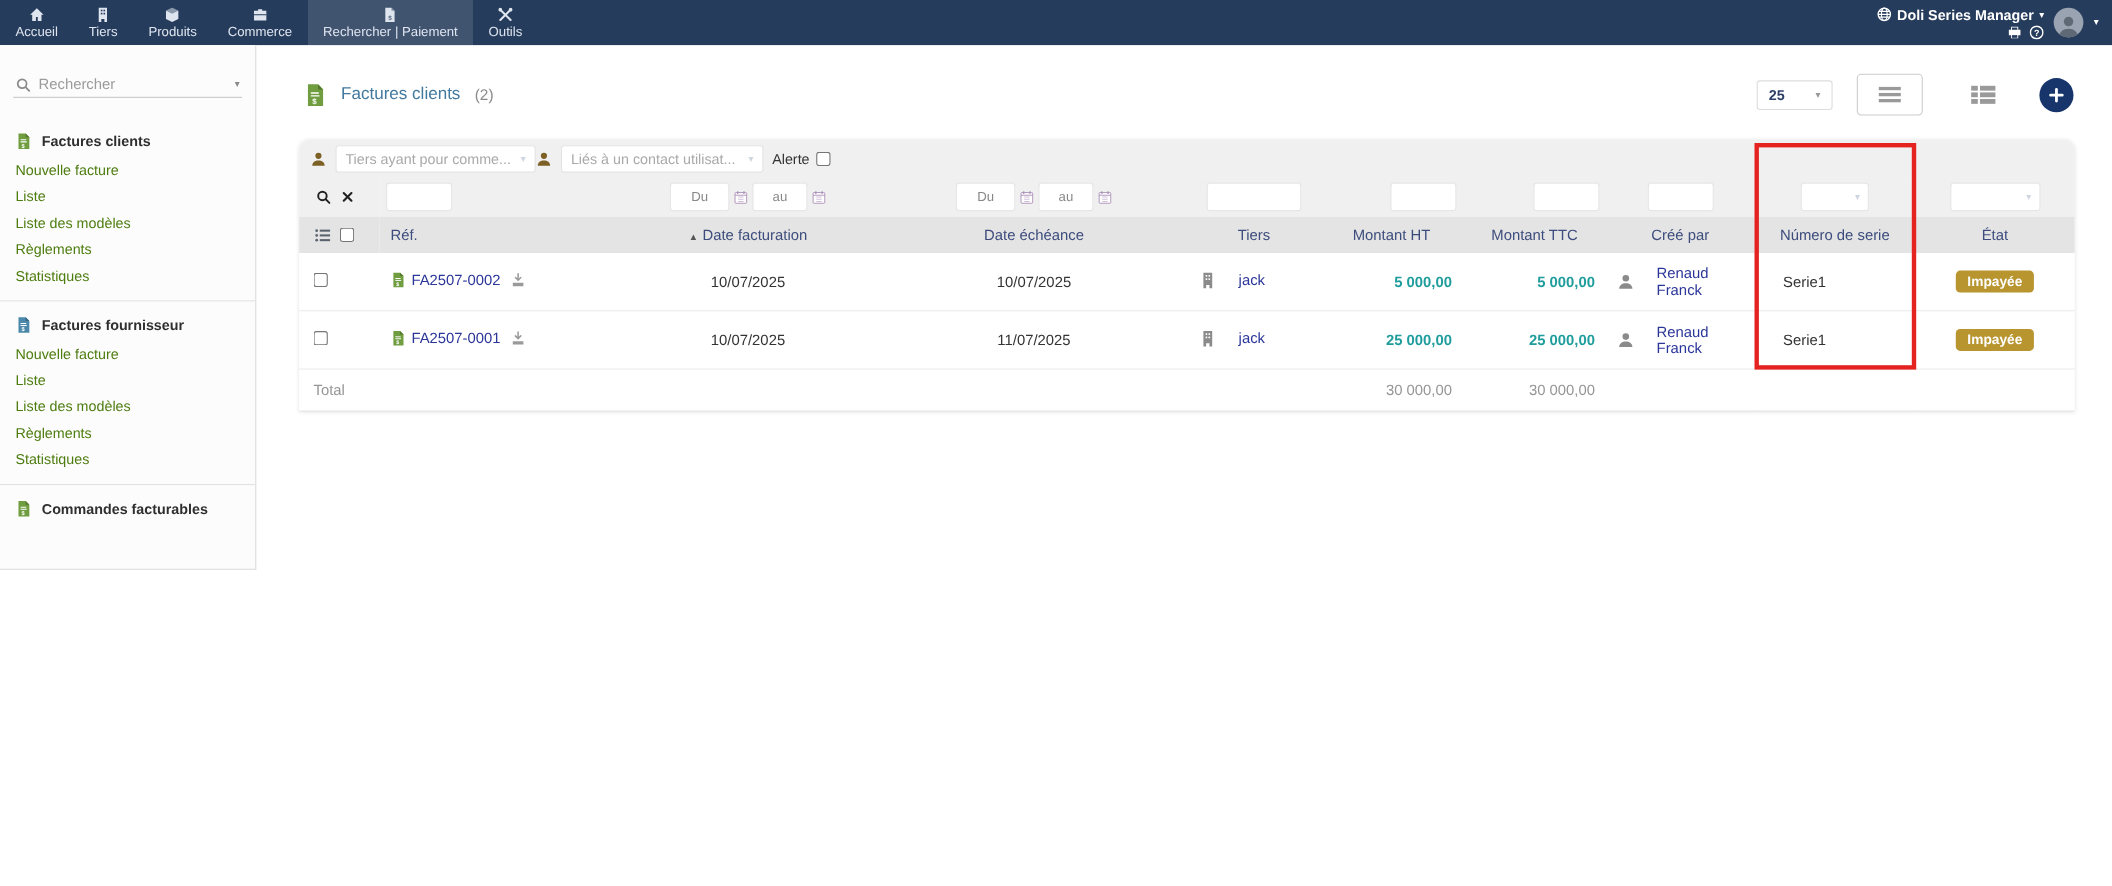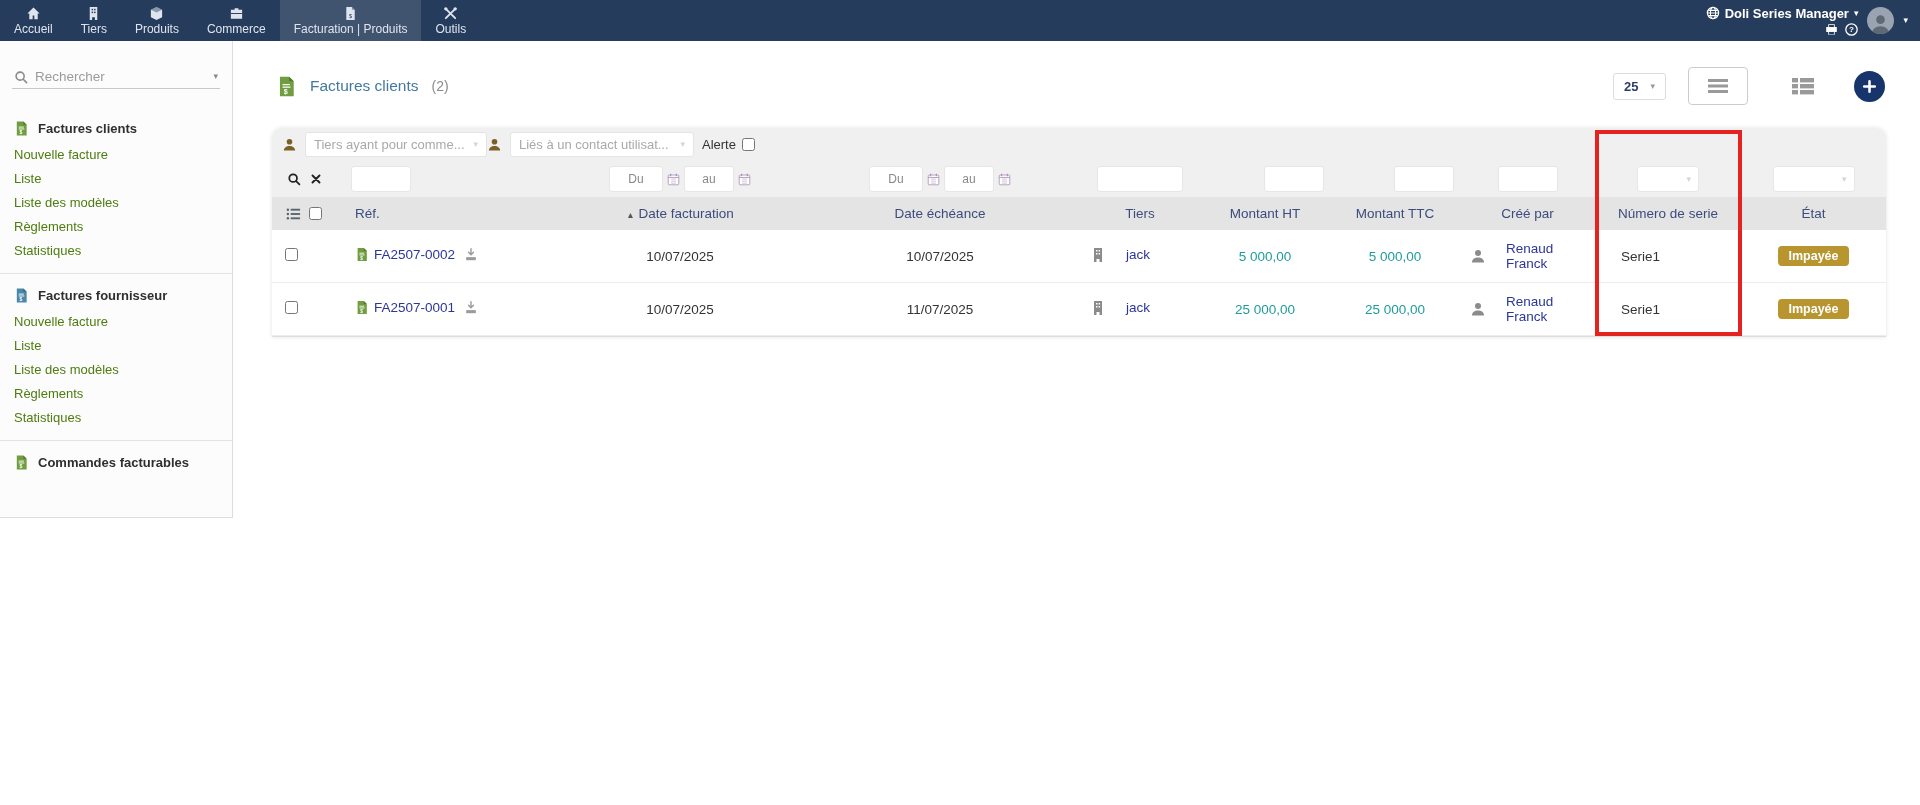--- a/index.html
+++ b/index.html
@@ -36,21 +36,21 @@
   .side-item{display:block;padding:5px 12px 5px 14px;color:#4d7c0f;cursor:pointer;line-height:14px}
 
   
   .content{flex:1;padding:20px 34px 0 39px}
   .content-header{display:flex;justify-content:space-between;align-items:center;height:50px;margin-bottom:17px;padding:0 1px 0 4px}
   .page-title{display:flex;align-items:center;gap:13px}
   .page-title svg{width:21px;height:21px}
   .page-title .t{font-size:15.5px;color:var(--title-blue,#43799f);}
   .page-title .c{font-size:14px;color:#8b8b8b}
   .controls{display:flex;align-items:center;gap:22px}
-  .pagesize{display:flex;align-items:center;gap:12px;border:1px solid #ddd;border-radius:3px;background:#fff;
+  .pagesize{display:flex;align-items:center;gap:28px;border:1px solid #ddd;border-radius:3px;background:#fff;
     padding:5px 10px;color:#2c3e66;font-weight:bold;cursor:pointer}
   .viewbtns{display:flex;align-items:center;gap:26px}
   .viewbtn{padding:9px 17px;border-radius:4px;cursor:pointer;display:flex;align-items:center}
   .viewbtn.sel{border:1px solid #ccc;background:#fff}
   .viewbtn svg{width:24px;height:18px;color:#9a9a9a}
   .plusbtn{width:31px;height:31px;border-radius:50%;background:#17356b;color:#fff;display:flex;align-items:center;justify-content:center;cursor:pointer}
   .plusbtn svg{width:17px;height:17px}
 
   
   .table-card{width:1614px;border-radius:10px 10px 0 0;box-shadow:0 0 4px rgba(0,0,0,.12);background:#fff;border-bottom:1px solid #ddd}
@@ -76,21 +76,21 @@
   tr.head-tr td{background:#e4e4e4;color:var(--header-text,#3c4c7c);padding:9px 10px;font-size:13.5px;vertical-align:middle;cursor:pointer}
   .sortmark{font-size:8.5px;color:#555;margin-right:4px}
   .selcol{display:flex;align-items:center;gap:8px;padding-left:4px}
   .selcol svg{width:15px;height:14px;color:#5a646f;cursor:pointer}
   tr.data-tr td{background:#fff;border-bottom:1px solid #ececec;padding:11px 10px;vertical-align:middle;font-size:13.5px}
   tr.data-tr td:first-child{padding-left:13px}
   .reflink{display:inline-flex;align-items:center;gap:5px}
   .reflink svg{width:14px;height:15px;flex:none}
   a.lnk{color:var(--link,#2b3699);text-decoration:none;cursor:pointer}
   .dl{width:14px;height:13px;color:#9a9a9a;margin-left:4px;cursor:pointer;vertical-align:-2px}
-  .amount{color:var(--amount,#1f9c9c);text-align:center;font-weight:normal}
+  .amount{color:var(--amount,#1f9c9c);text-align:right;font-weight:bold}
   .t-center{text-align:center}
   .t-right{text-align:right}
   .who{display:inline-flex;align-items:center;gap:20px}
   .who svg{width:16px;height:16px;color:#8b8b8b;flex:none}
   .bld{width:13px;height:14px;color:#7176c8;flex:none}
   .badge{display:inline-block;background:var(--badge-unpaid,#b8952f);color:#fff;font-weight:bold;font-size:12.5px;
     padding:4px 10px;border-radius:4px;line-height:1}
   tr.total-tr td{background:#fff;color:#969696;padding:11px 10px;border-top:1px solid #e0e0e0;font-size:13.5px}
 
   
@@ -134,21 +134,21 @@
           <path d="M2 7.5h12v1H2z" fill="#263c5c"></path>
         </svg>
       <span>Commerce</span>
     </div>
     <div class="menu-item active">
       <svg viewBox="0 0 16 16">
           <path d="M3.5 1h6l3 3v11h-9z" fill="currentColor"></path>
           <path d="M9.5 1l3 3h-3z" fill="rgba(38,60,92,.5)"></path>
           <text x="8" y="13" font-size="6" fill="#263c5c" text-anchor="middle">$</text>
         </svg>
-      <span>Facturation | Produits</span>
+      <span>Rechercher | Paiement</span>
     </div>
     <div class="menu-item">
       <svg viewBox="0 0 16 16">
           <path d="M3 13L13 3M3 3l10 10" stroke="currentColor" stroke-width="2" stroke-linecap="round"></path>
           <circle cx="3" cy="3" r="1.8" fill="currentColor"></circle>
           <circle cx="13" cy="3" r="1.8" fill="currentColor"></circle>
         </svg>
       <span>Outils</span>
     </div>
   </nav>
@@ -514,19 +514,30 @@
                     <circle cx="8" cy="5" r="3" fill="currentColor"></circle>
                     <path d="M2 14.5c0-3.2 2.7-5 6-5s6 1.8 6 5z" fill="currentColor"></path>
                   </svg>
                 <a class="lnk">Renaud Franck</a>
               </span>
             </td>
             <td style="padding-left:26px">Serie1</td>
             <td class="t-center"><span class="badge">Impayée</span></td>
           </tr>
 
+          <tr class="total-tr">
+            <td colspan="2" style="padding-left:13px">Total</td>
+            <td></td>
+              <td></td>
+              <td></td>
+            <td class="t-right">30 000,00</td>
+            <td class="t-right">30 000,00</td>
+            <td></td>
+              <td></td>
+              <td></td>
+          </tr>
         </tbody>
       </table>
     </div>
   </main>
 </div>
 
 <div class="red-rect"></div>
 
 </body></html>

